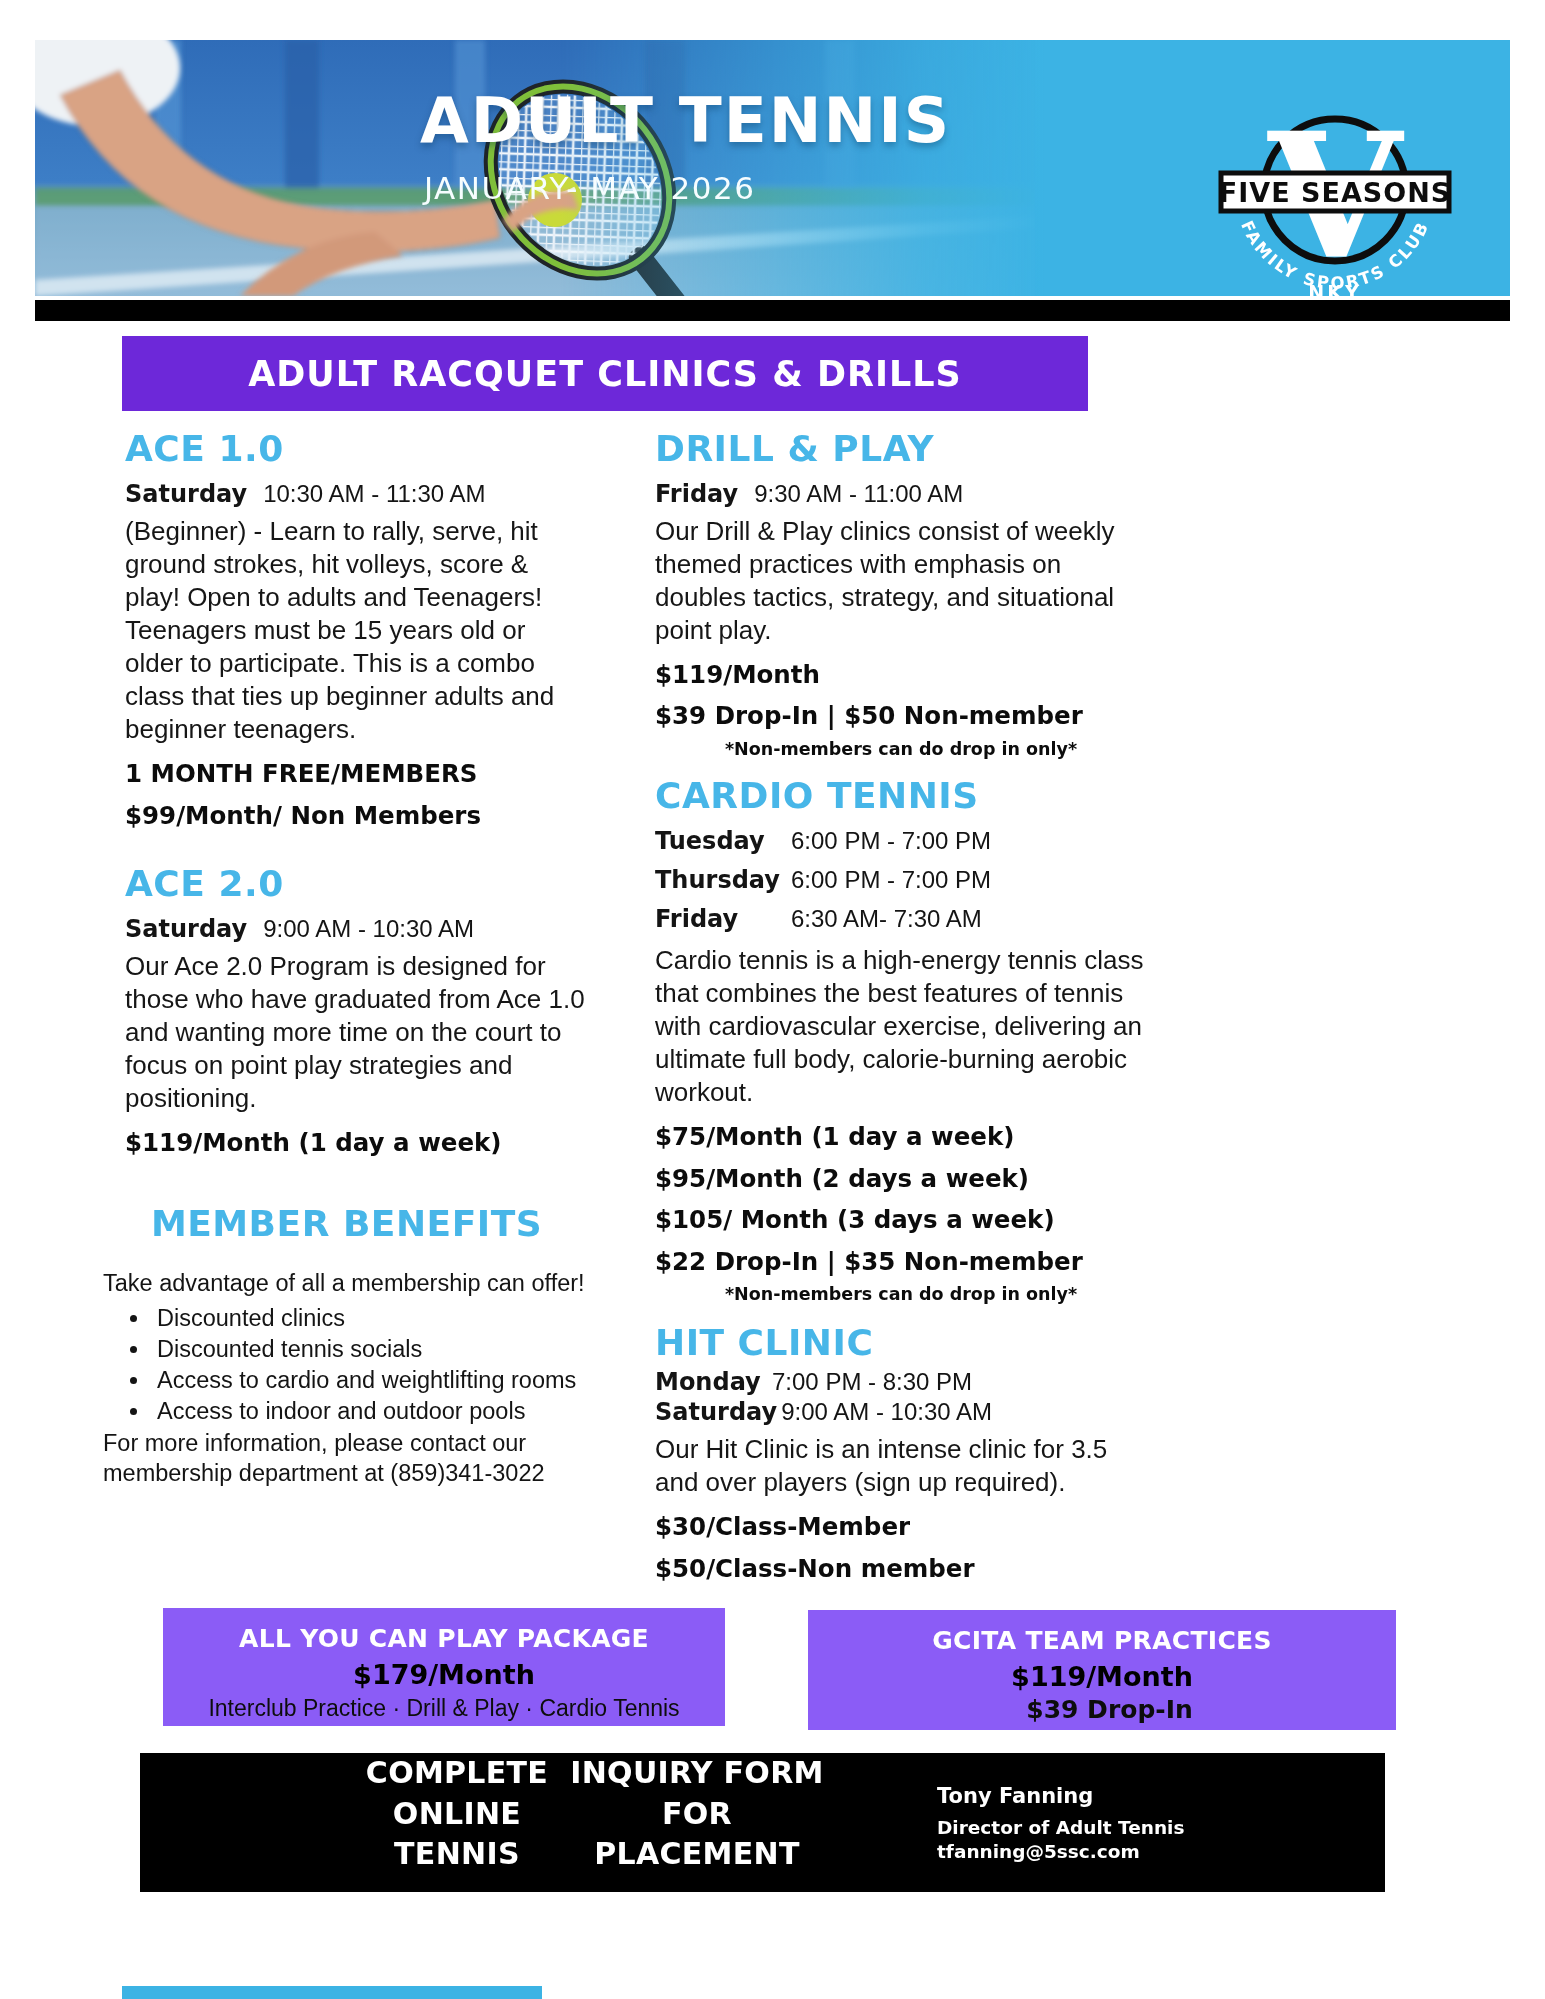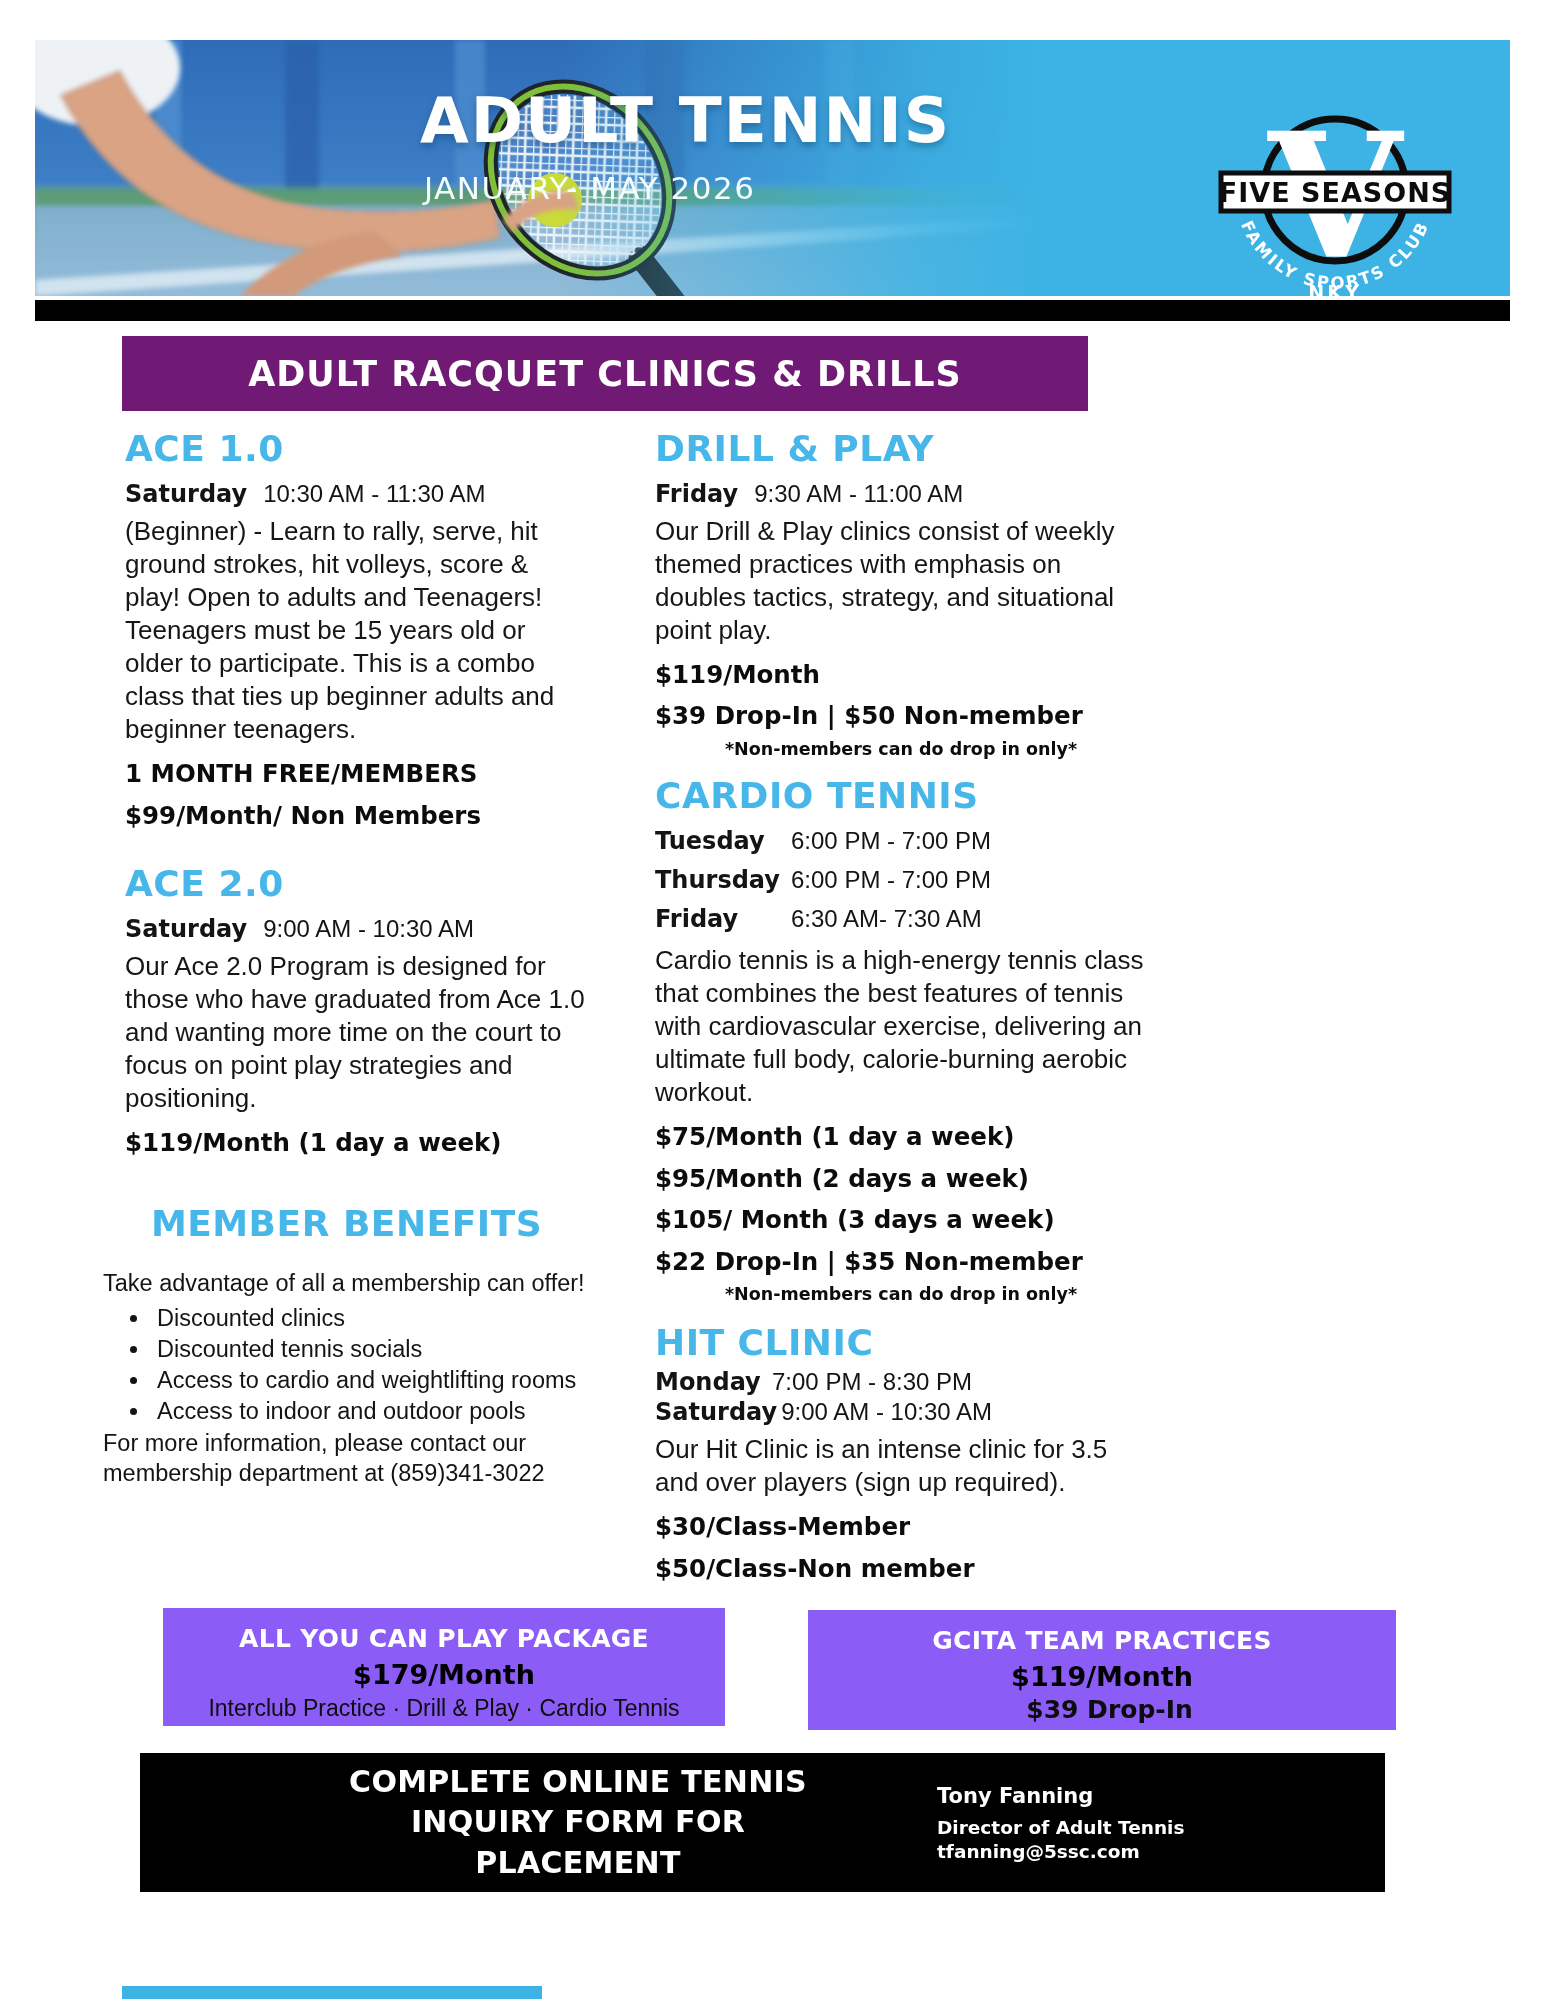--- a/index.html
+++ b/index.html
@@ -13,21 +13,21 @@
   .photo-fade { position:absolute; left:0; top:0; width:1010px; height:256px;
     background:linear-gradient(90deg, rgba(60,179,228,0) 52%, rgba(60,179,228,.85) 88%, #3cb3e4 100%); }
   .header-title { position:absolute; left:385px; top:44px; font-family:"DejaVu Sans",sans-serif;
     font-weight:bold; font-size:63px; letter-spacing:2px; color:#fff; text-shadow:0 4px 7px rgba(0,50,85,.35); }
   .header-sub { position:absolute; left:389px; top:130px; font-family:"DejaVu Sans",sans-serif;
     font-size:31px; letter-spacing:1.5px; color:#f6fdff; }
   .logo { position:absolute; left:1150px; top:14px; width:300px; height:250px; }
 
   
   .divider { position:absolute; left:35px; top:300px; width:1475px; height:21px; background:#000; }
-  .section-banner { position:absolute; left:122px; top:336px; width:966px; height:75px; background:#701a75;
+  .section-banner { position:absolute; left:122px; top:336px; width:966px; height:75px; background:#6d28d9;
     display:flex; align-items:center; justify-content:center; }
   .section-banner .banner-text { font-family:"DejaVu Sans",sans-serif; font-weight:800; font-size:35px;
     letter-spacing:1px; color:#fff; }
 
   
   .col-left  { position:absolute; left:125px; top:430px; width:465px; }
   .col-right { position:absolute; left:655px; top:430px; width:492px; }
 
   .h-blue { color:#47b6e8; font-family:"DejaVu Sans",sans-serif; font-weight:800;
     font-size:36px; letter-spacing:.5px; line-height:1.05; margin-bottom:12px; }
@@ -56,22 +56,22 @@
   .package { position:absolute; background:#8b5cf6; text-align:center; padding-top:16px; }
   .pkg-0 { left:163px; top:1608px; width:562px; height:118px; }
   .pkg-1 { left:808px; top:1610px; width:588px; height:120px; }
   .pkg-title { color:#fff; font-family:"DejaVu Sans",sans-serif; font-weight:800; font-size:25px; letter-spacing:.3px; }
   .pkg-price { color:#000; font-family:"DejaVu Sans",sans-serif; font-weight:800; font-size:27px; margin-top:6px; }
   .pkg-details { color:#0d0d0d; font-size:23px; margin-top:5px; }
   .pkg-1 .pkg-details { font-family:"DejaVu Sans",sans-serif; font-weight:800; font-size:25px; margin-top:3px;padding-left:15px; }
 
   
   .footer { position:absolute; left:140px; top:1753px; width:1245px; height:139px; background:#000; }
-  .footer-main { position:absolute; left:198px; top:0; width:480px; height:100%;
-    display:flex; flex-direction:column; justify-content:center; text-align:center;
+  .footer-main { position:absolute; left:208px; top:0; width:480px; height:100%;
+    display:flex; flex-direction:row; justify-content:center; text-align:center;
     color:#fff; font-family:"DejaVu Sans",sans-serif; font-weight:800; font-size:30px; line-height:1.35; letter-spacing:.3px; }
   .footer-contact { position:absolute; left:785px; top:0; height:100%; display:flex;
     flex-direction:column; justify-content:center; color:#fff; font-family:"DejaVu Sans",sans-serif;margin-left:12px; }
   .contact-name { font-weight:800; font-size:21px; margin-bottom:9px; }
   .contact-role { font-weight:800; font-size:18.5px; margin-bottom:3px; }
   .contact-email { font-weight:800; font-size:18.5px; }
 
   .next-banner-sliver { position:absolute; left:122px; top:1986px; width:420px; height:13px; background:#3cb3e4; }
 </style>
 </head>

